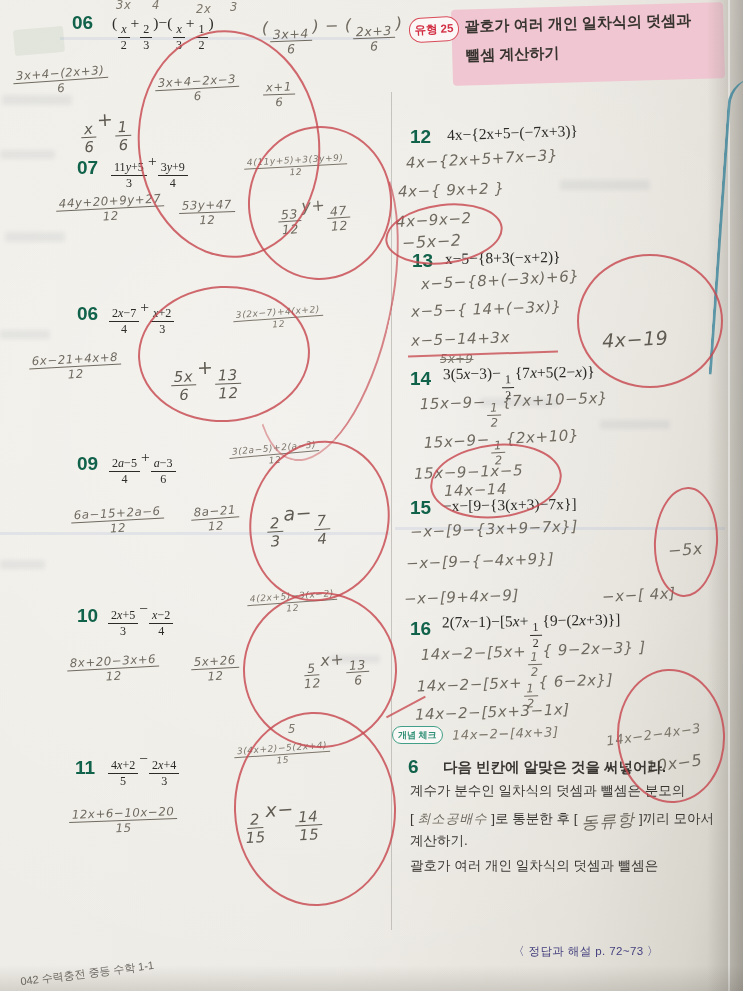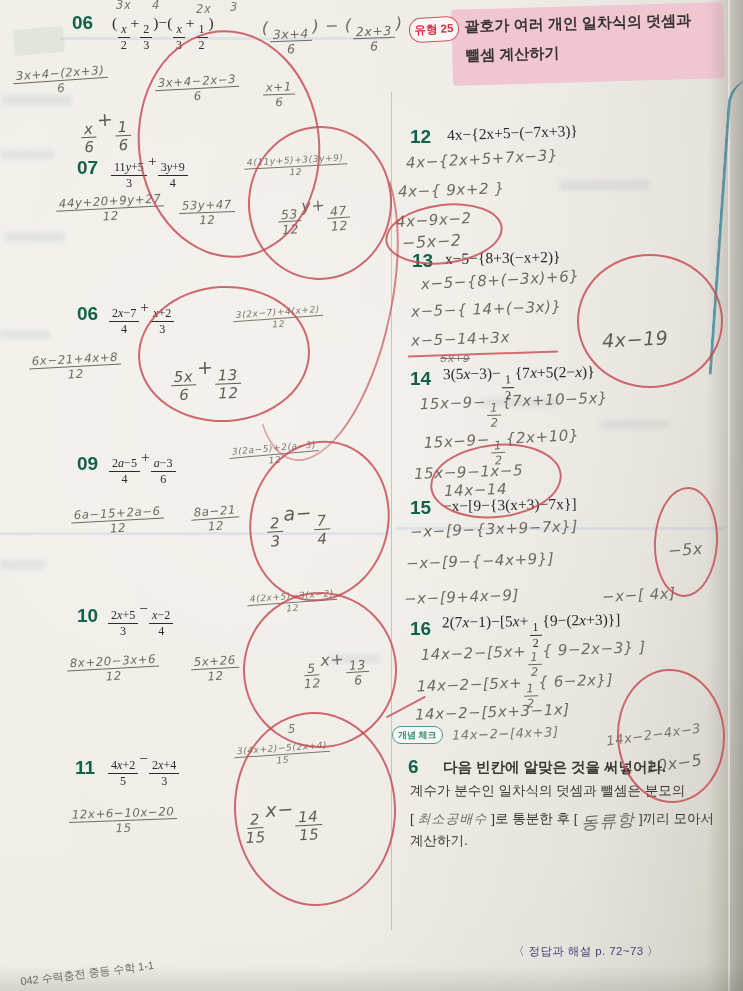--- a/index.html
+++ b/index.html
@@ -27,21 +27,21 @@
         border-bottom-color:rgba(199,73,80,.45);border-radius:50%;z-index:5;}
   .rl{position:absolute;background:rgba(199,73,80,.78);height:2.4px;z-index:5;}
   .tag{position:absolute;left:409px;top:17px;width:48px;height:23px;border:1.7px solid #d94a58;border-radius:12px;
        background:#fbf7f6;color:#d32f45;font-size:11.5px;font-weight:bold;display:flex;align-items:center;
        justify-content:center;transform:rotate(-3deg);z-index:4;white-space:nowrap;}
   .topic{position:absolute;left:452px;top:6px;width:272px;height:76px;background:#efc6d1;border-radius:4px;
          transform:rotate(-1.6deg);z-index:1;}
   .topic .t{position:absolute;left:13px;font-size:15px;font-weight:bold;color:#37332f;white-space:nowrap;}
   .cbadge{position:absolute;border:1.3px solid #43a088;color:#2f8f76;border-radius:9px;font-size:9px;
           padding:1.5px 5px;background:rgba(255,255,255,.65);white-space:nowrap;z-index:2;font-weight:bold;}
-  .crossed{text-decoration:line-through;font-family:Liberation Mono, monospace;}
+  .crossed{text-decoration:line-through;}
   .ghost{position:absolute;background:rgba(112,122,142,.10);filter:blur(2px);border-radius:3px;z-index:0;}
   .bluestreak{position:absolute;background:rgba(125,155,205,.15);height:3px;z-index:0;}
   .divider{position:absolute;left:391px;top:92px;width:1px;height:838px;background:rgba(120,118,112,.35);z-index:1;}
   .footer-ref{position:absolute;left:497px;top:944px;font-size:11.5px;color:#45417f;letter-spacing:.4px;z-index:2;margin-left:16px;}
   .footer-book{position:absolute;left:20px;top:966px;font-size:11px;color:#6b6862;transform:rotate(-7deg);z-index:2;white-space:nowrap;}
   .edge{position:absolute;right:0;top:0;width:36px;height:991px;z-index:3;
         background:linear-gradient(90deg, rgba(0,0,0,0), rgba(120,115,105,.22) 55%, rgba(85,80,72,.34));}
   .edgeline{position:absolute;right:13px;top:0;width:2px;height:991px;background:rgba(255,255,255,.45);z-index:3;}
   .tealarc{position:absolute;right:-9px;top:76px;width:30px;height:300px;border-left:3px solid rgba(43,125,150,.72);
            border-top-left-radius:30px;transform:rotate(4deg);z-index:3;}
@@ -335,17 +335,18 @@
   <span class="kr krb" style="left:443px;top:758px;font-size:14.5px">다음 빈칸에 알맞은 것을 써넣어라.</span>
   <span class="kr" style="left:410px;top:782px">계수가 분수인 일차식의 덧셈과 뺄셈은 분모의</span>
   <div class="kr" style="left:410px;top:806px">
     <span>[</span>
     <span class="hwInline" style="font-size:13px">최소공배수</span>
     <span>]로 통분한 후 [</span>
     <span class="hwInline" style="font-size:17px;position:relative;top:4px;display:inline-block;transform:rotate(-4deg)">동류항</span>
     <span>]끼리 모아서</span>
   </div>
   <span class="kr" style="left:410px;top:832px">계산하기.</span>
+  <span class="kr" style="left:410px;top:857px">괄호가 여러 개인 일차식의 덧셈과 뺄셈은</span>
 
   <span class="footer-ref">〈 정답과 해설 p. 72~73 〉</span>
   <span class="footer-book">042  수력충전 중등 수학 1-1</span>
 
 </div>
 
 </body></html>

